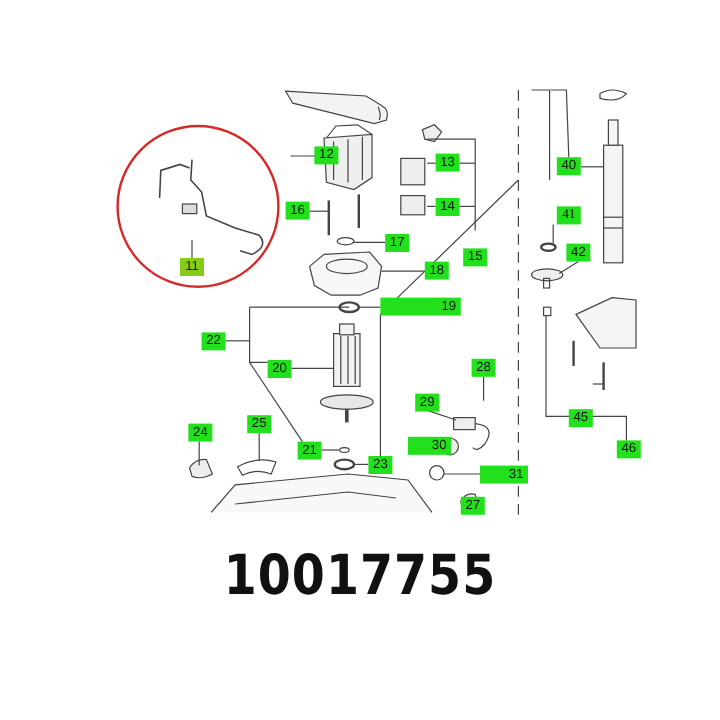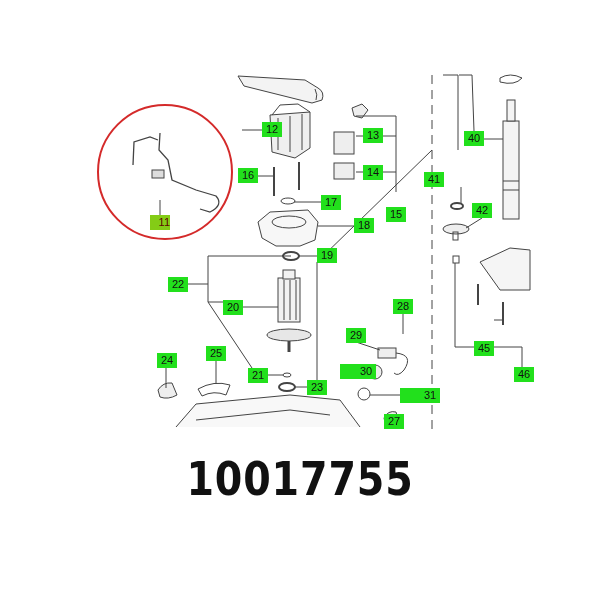--- a/index.html
+++ b/index.html
@@ -1,19 +1,19 @@
 <!DOCTYPE html>
 <html><head>
 <meta charset="utf-8">
 <style>
   html, body { margin: 0; padding: 0; background: #ffffff; }
   body { width: 600px; height: 600px; position: relative; overflow: hidden; font-family: "Liberation Sans", sans-serif; }
   #diagram { position: absolute; left: 0; top: 0; width: 600px; height: 600px; }
   .callout { position: absolute; width: 20px; height: 15px; background: #22e01c; color: #111; font-family: "Liberation Sans", sans-serif; font-size: 11px; line-height: 15px; text-align: center; font-weight: normal; }
-  .callout.red { background: #84cc16; color: #5a0000; text-align: right; }
+  .callout.red { background: #84cc16; color: #5a0000; }
   .part-number { position: absolute; left: 0; width: 600px; top: 452px; text-align: center; font-family: "DejaVu Sans", sans-serif; font-weight: bold; font-size: 46px; letter-spacing: 1px; color: #111; transform: scaleX(0.86); }
 </style>
 </head>
 <body>
 
 <svg id="diagram" viewBox="0 0 600 600" xmlns="http://www.w3.org/2000/svg">
   <g fill="none" stroke="#444" stroke-width="1">
 
     <path d="M238 76 L305 80 L318 88 Q325 92 322 100 L312 103 L244 86 Z" fill="#f3f3f3"></path>
     <path d="M315 89 Q318 95 316 100"></path>
@@ -125,32 +125,32 @@
 
 <div id="callouts">
     <div class="callout red" style="left: 150px; top: 215px;">11</div>
     <div class="callout" style="left: 222px; top: 122px; margin-left: 40px;">12</div>
     <div class="callout" style="left: 363px; top: 128px;">13</div>
     <div class="callout" style="left: 363px; top: 165px;">14</div>
     <div class="callout" style="left: 386px; top: 207px;">15</div>
     <div class="callout" style="left: 238px; top: 168px;">16</div>
     <div class="callout" style="left: 321px; top: 195px;">17</div>
     <div class="callout" style="left: 354px; top: 218px;">18</div>
-    <div class="callout" style="left: 317px; top: 248px;">19</div>
+    <div class="callout" style="left: 317px; top: 248px; padding-left: 47px;">19</div>
     <div class="callout" style="left: 223px; top: 300px;">20</div>
     <div class="callout" style="left: 248px; top: 368px; text-align: center;">21</div>
     <div class="callout" style="left: 168px; top: 277px;">22</div>
     <div class="callout" style="left: 307px; top: 380px;">23</div>
     <div class="callout" style="left: 157px; top: 353px;">24</div>
     <div class="callout" style="left: 206px; top: 346px;">25</div>
     <div class="callout" style="left: 384px; top: 414px;">27</div>
     <div class="callout" style="left: 393px; top: 299px;">28</div>
     <div class="callout" style="left: 346px; top: 328px; text-align: center;">29</div>
     <div class="callout" style="left: 340px; top: 364px; padding-left: 16px;">30</div>
     <div class="callout" style="left: 400px; top: 388px; padding-left: 20px;">31</div>
     <div class="callout" style="left: 464px; top: 131px;">40</div>
-    <div class="callout" style="left: 424px; top: 172px;">41</div>
+    <div class="callout" style="left: 464px; top: 172px; font-family: Liberation Serif, serif;">41</div>
     <div class="callout" style="left: 472px; top: 203px;">42</div>
     <div class="callout" style="left: 474px; top: 312px; margin-top: 29px;">45</div>
     <div class="callout" style="left: 514px; top: 367px;">46</div>
   </div>
 
 <div class="part-number">10017755</div>
 
 </body></html>

